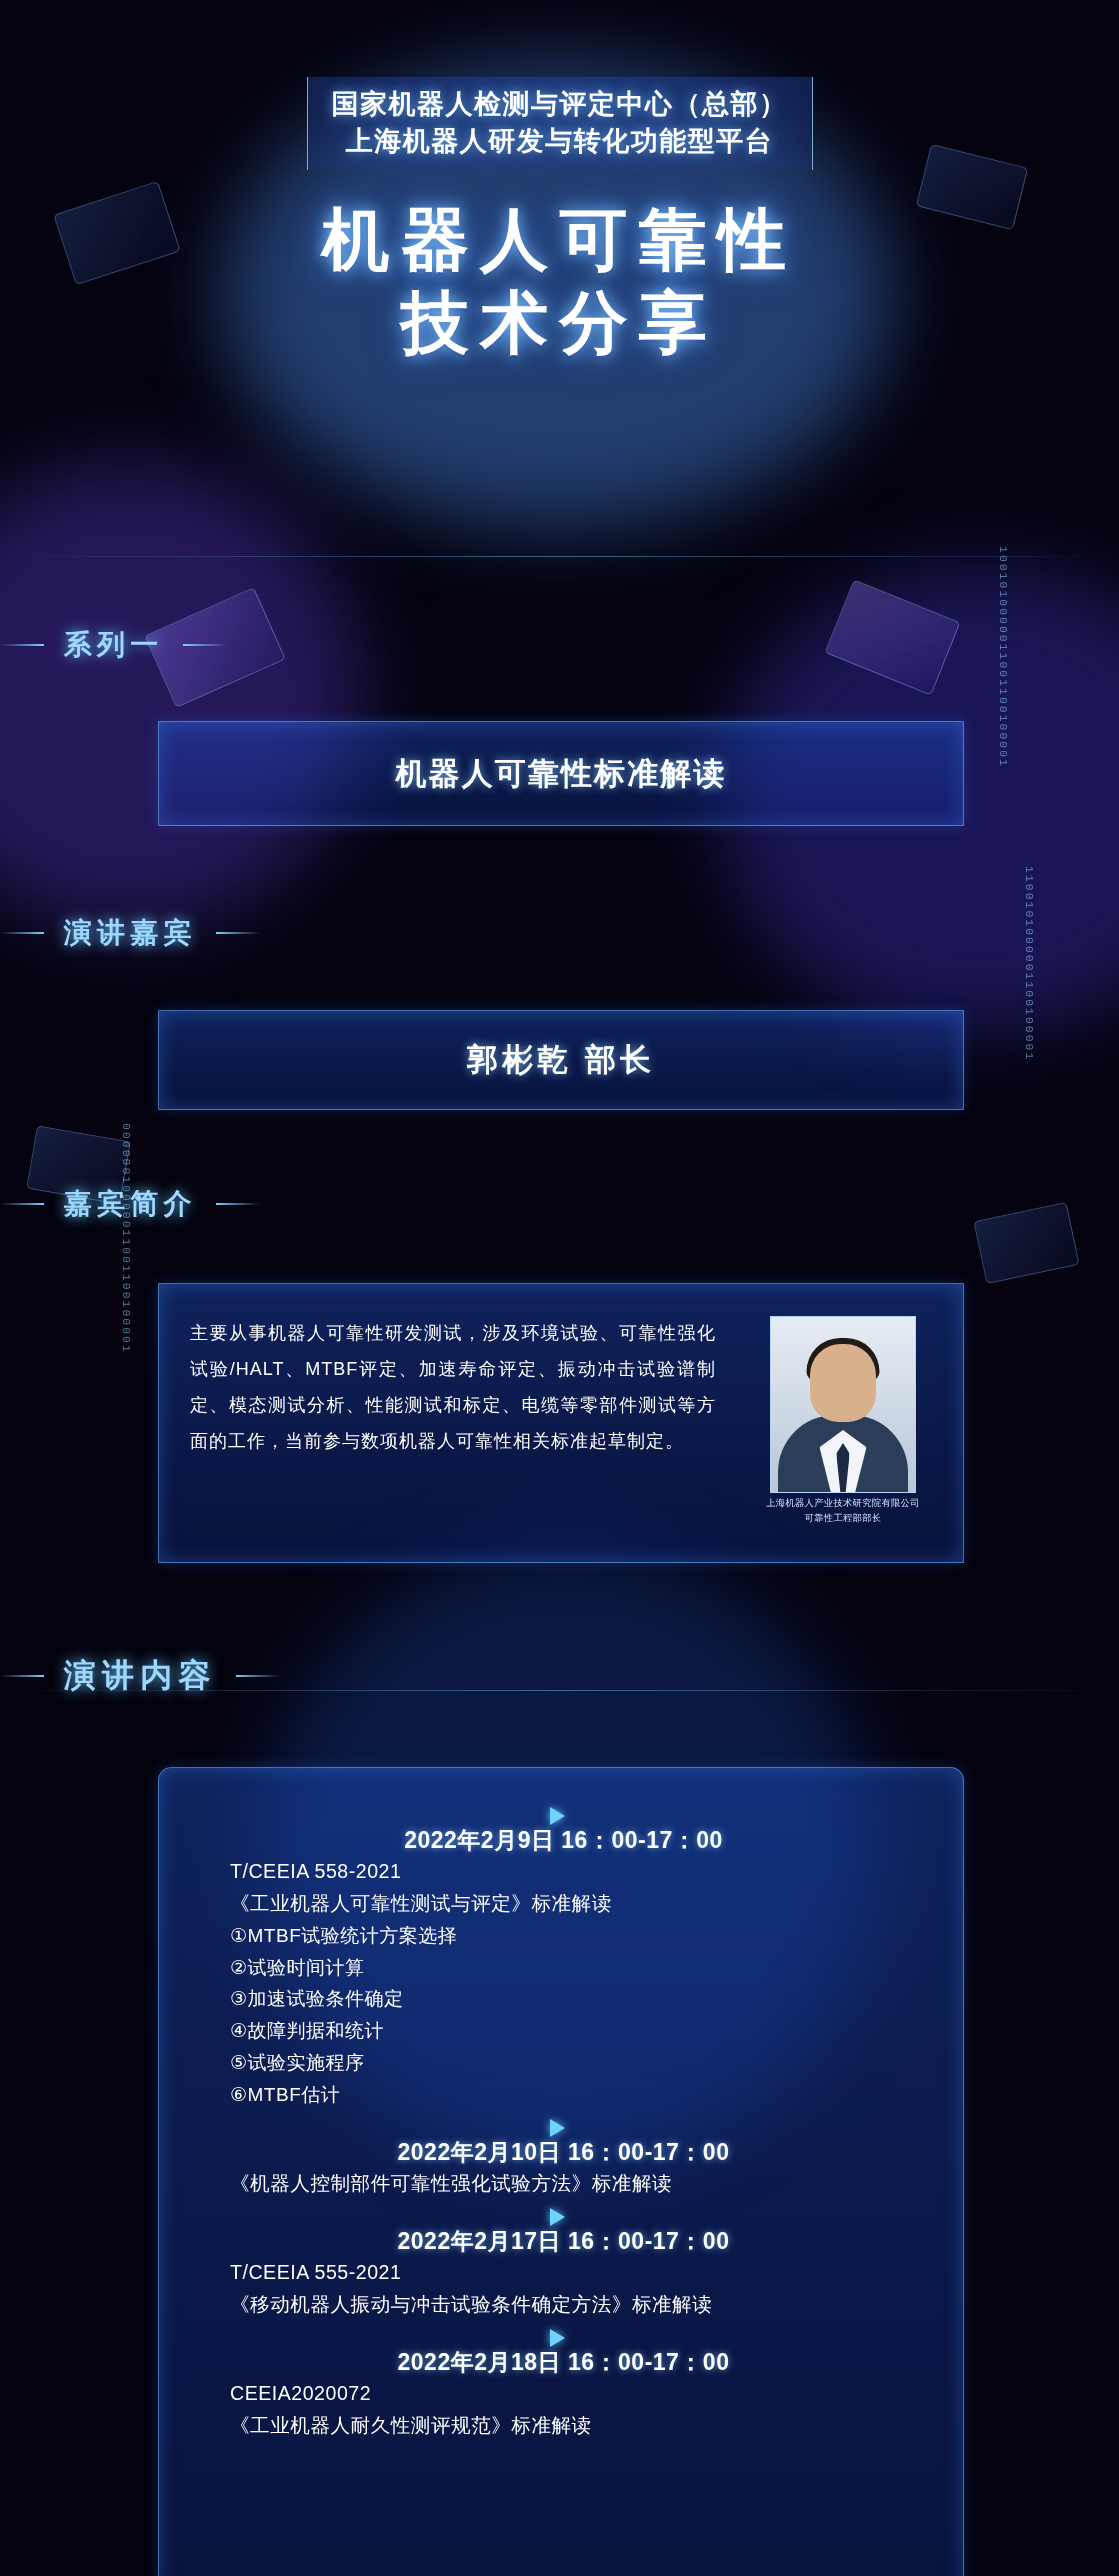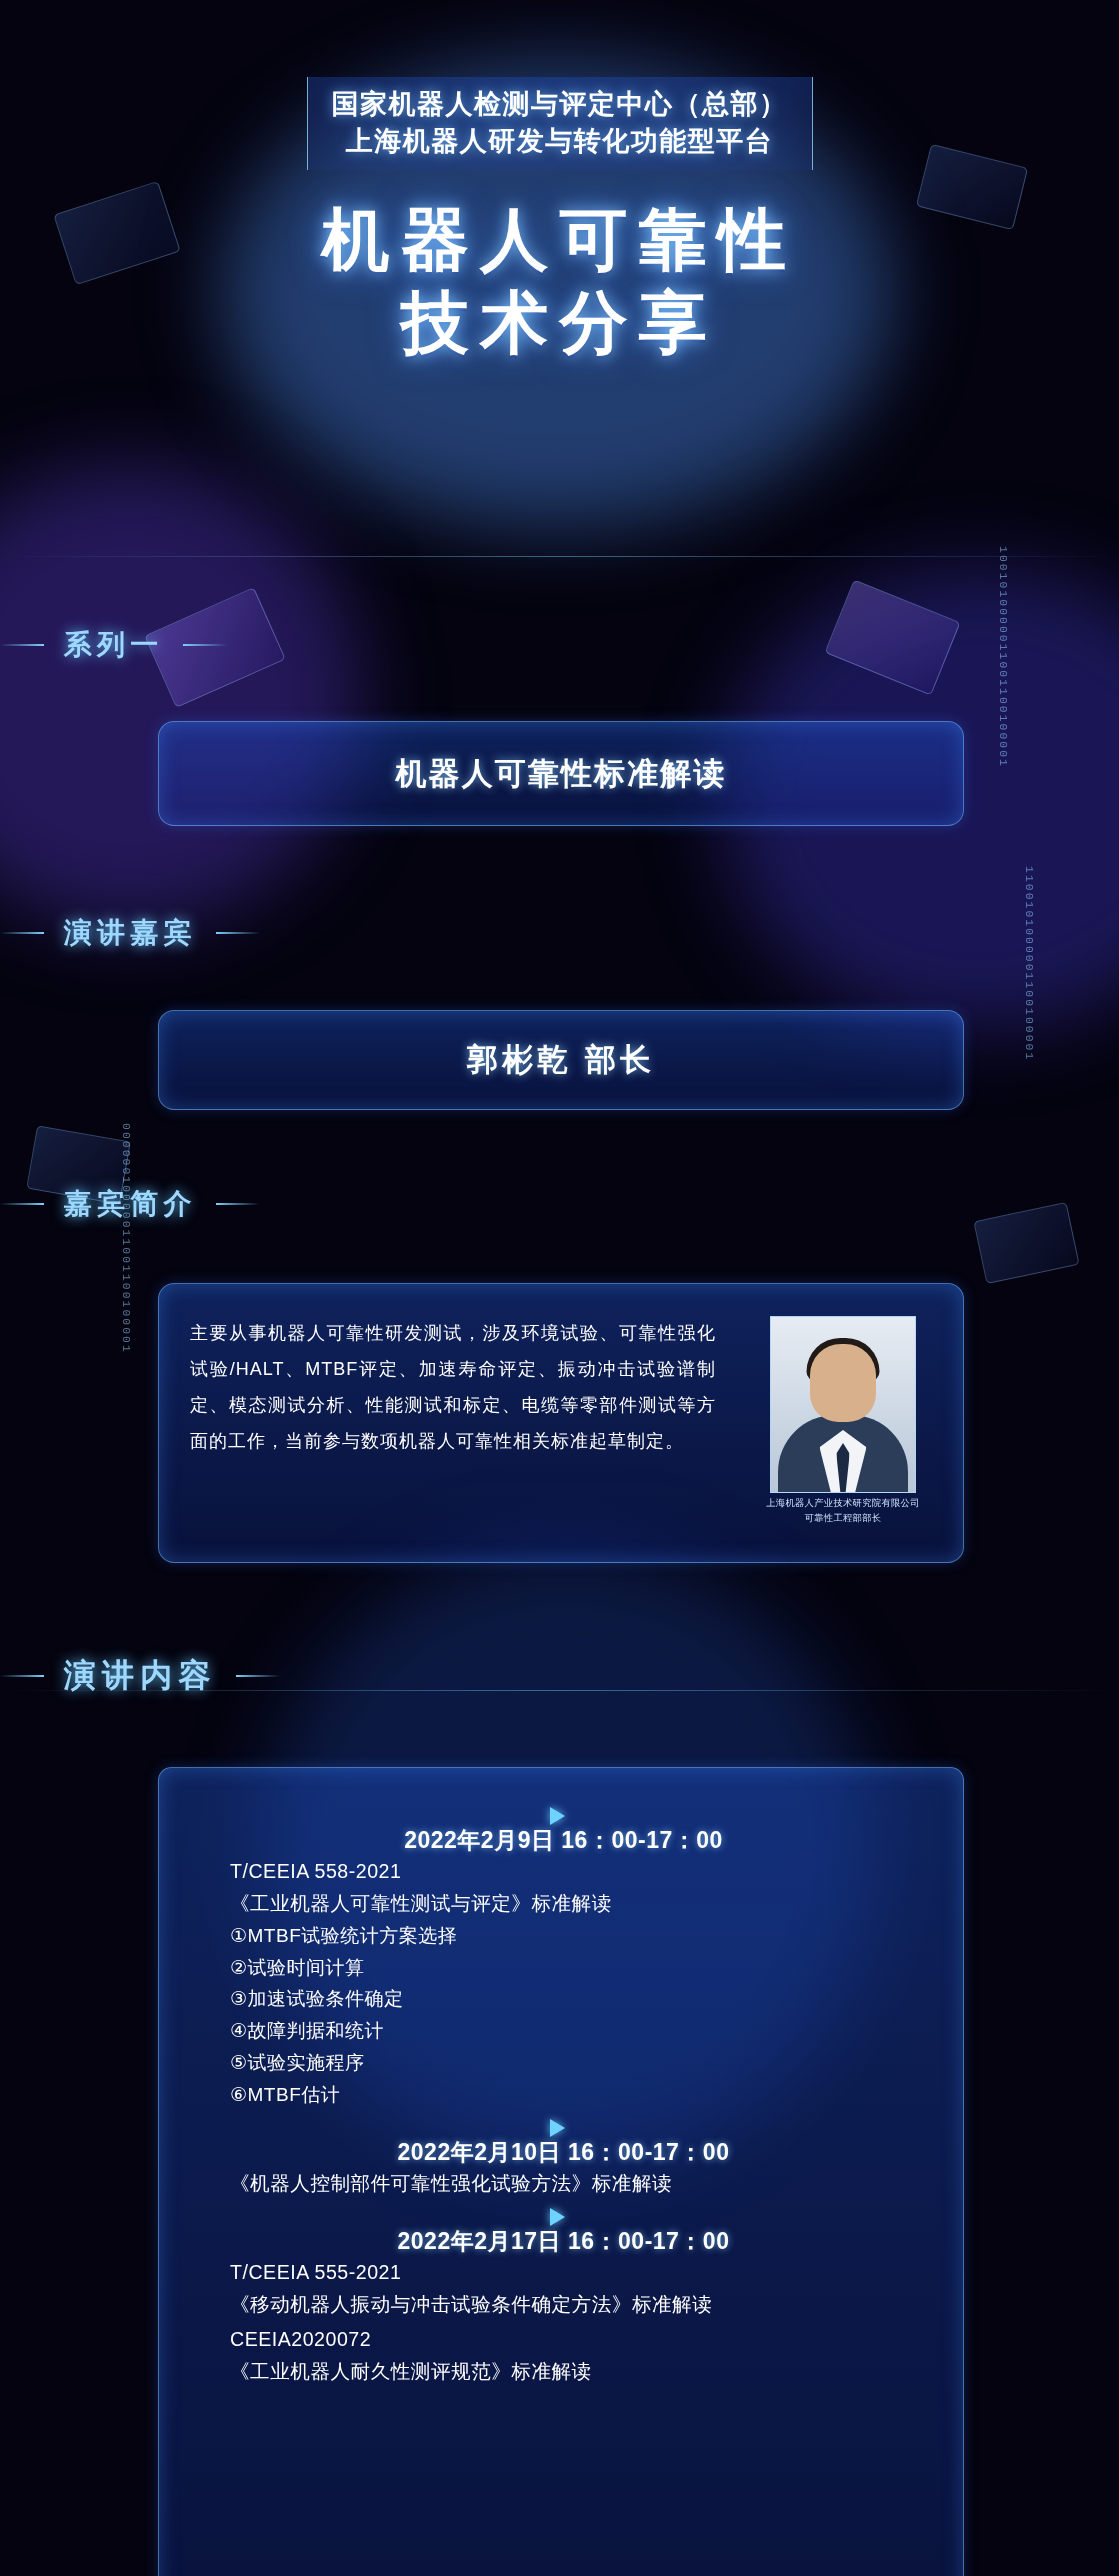--- a/index.html
+++ b/index.html
@@ -114,21 +114,21 @@
   .sec-head.big .txt { font-size: 32px; letter-spacing: 6.2px; }
 
   
   .panel {
     position: absolute;
     border: 1px solid rgba(120,190,255,0.55);
     background: linear-gradient(180deg, rgba(30,80,200,0.42), rgba(20,50,160,0.30));
     box-shadow: 0 0 20.6px rgba(60,140,255,0.35) inset, 0 0 13.4px rgba(50,120,255,0.25);
     border-radius: 3.1px;
   }
-  .panel.rounded { border-radius: 16px; }
+  .panel.rounded { border-radius: 1px; }
   .panel-center-text {
     width: 100%;
     text-align: center;
     color: #ffffff;
     font-weight: bold;
     letter-spacing: 2.1px;
     text-shadow: 0 0 9.3px rgba(140,210,255,0.8);
   }
 
   
@@ -374,20 +374,24 @@
       <div class="item-block">
         <div class="item-head">
           <div class="tri"></div>
           <div class="item-date">2022年2月17日 16：00-17：00</div>
         </div>
         <div class="item-line">T/CEEIA 555-2021</div>
         <div class="item-line">《移动机器人振动与冲击试验条件确定方法》标准解读</div>
       </div>
 
       <div class="item-block">
+        <div class="item-head">
+          <div class="tri"></div>
+          <div class="item-date">2022年2月18日 16：00-17：00</div>
+        </div>
         <div class="item-line">CEEIA2020072</div>
         <div class="item-line">《工业机器人耐久性测评规范》标准解读</div>
       </div>
 
     </div>
   </div>
 
 </div>
 
 

